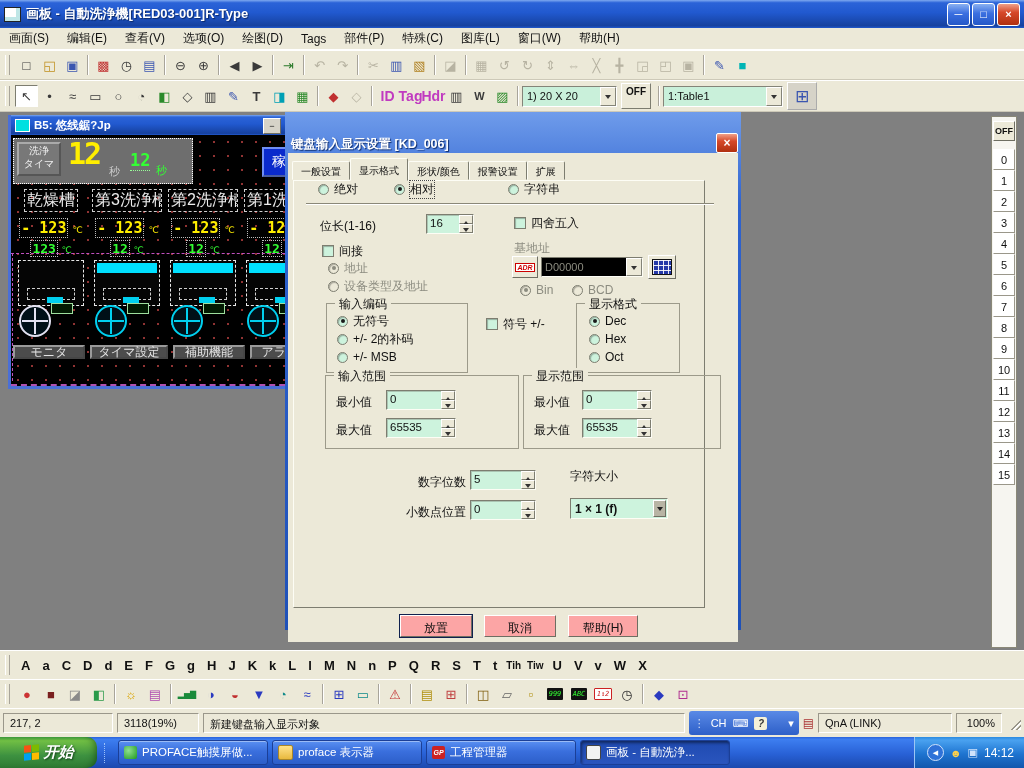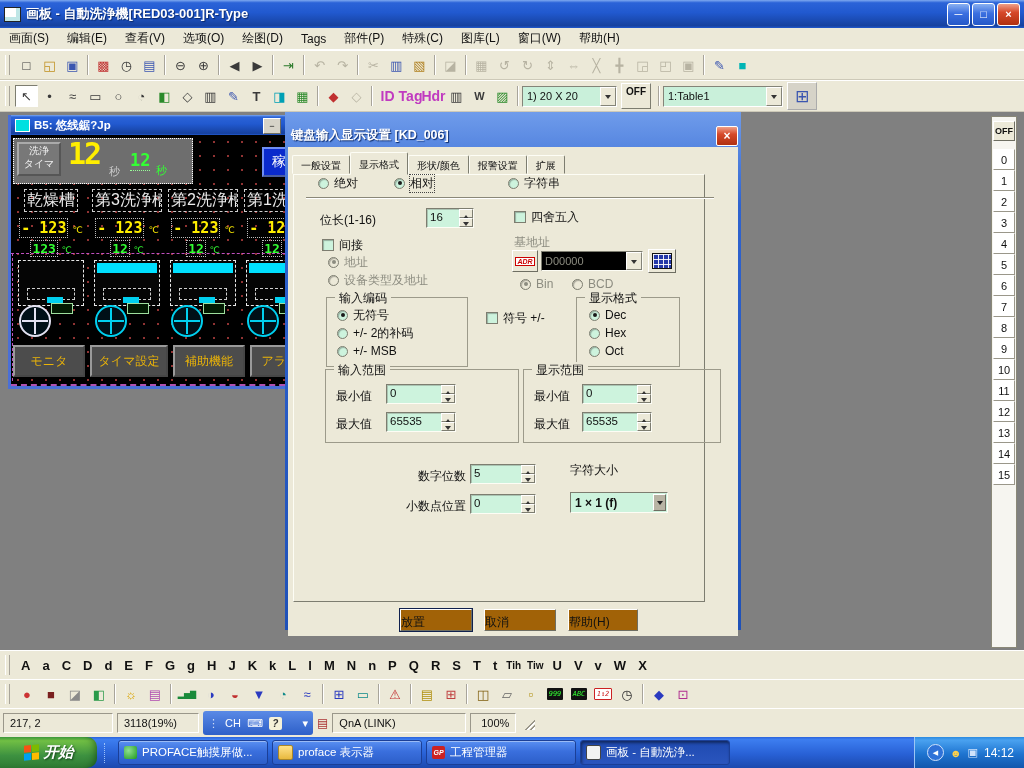--- a/index.html
+++ b/index.html
@@ -69,26 +69,26 @@
   .vessel::after{content:"";position:absolute;left:8px;right:8px;bottom:5px;height:10px;border:1px dashed #cfcfcf}
   .mline{position:absolute;left:0;right:0;top:118px;border-top:1px dashed #c050c0}
   .mvert{position:absolute;left:1px;top:118px;height:128px;border-left:1px dashed #c050c0}
   .pump{position:absolute;top:170px;width:28px;height:28px;border:2px solid #00d0f0;border-radius:50%;background:#001018}
   .pump::before{content:"";position:absolute;left:50%;top:1px;bottom:1px;width:2px;background:#00d0f0;margin-left:-1px}
   .pump::after{content:"";position:absolute;top:50%;left:1px;right:1px;height:2px;background:#00d0f0;margin-top:-1px}
   .pump.white{border-color:#e2e2f2}.pump.white::before,.pump.white::after{background:#e2e2f2}
   .pbox{position:absolute;top:168px;width:20px;height:9px;border:1px solid #9fdf9f;background:#021a02}
   .pipe{position:absolute;top:162px;width:16px;height:6px;background:#00d0f0}
   .hrow{position:absolute;left:2px;top:210px;display:flex;gap:5px;width:310px}
-  .hbtn{height:32px;background:#4c4c4c;border:2px outset #9a9a9a;color:#eab308;font-size:12px;display:flex;
+  .hbtn{height:14px;background:#4c4c4c;border:2px outset #9a9a9a;color:#e5e5e5;font-size:12px;display:flex;
         align-items:center;justify-content:center;flex:none;box-sizing:border-box}
   
   #dlg{left:285px;top:112px;width:456px;height:518px;padding:0 3px 3px;box-sizing:border-box;
        background:linear-gradient(180deg,#6f9ceb,#2f63cf 18%,#1f51b8)}
-  .dtitle{height:23px;padding-top:12px;display:flex;align-items:center;color:#fff;font-weight:bold;font-size:12.5px}
+  .dtitle{height:23px;padding-top:18px;display:flex;align-items:flex-end;color:#fff;font-weight:bold;font-size:12.5px}
   .dtitle u{text-decoration:none;padding-left:3px;text-shadow:1px 1px 1px #0b2a6b}
   .dx{margin-left:auto;width:20px;height:18px;border:1px solid #fff;border-radius:2px;color:#fff;font-size:12px;
       font-weight:bold;display:flex;align-items:center;justify-content:center;background:linear-gradient(#f0a088,#d6492a 40%,#b03010)}
   .dbody{position:relative;height:489px;background:#ece9d8}
   .tabs{position:absolute;left:4px;top:4px;height:23px;display:flex;align-items:flex-end;z-index:2}
   .tab{height:19px;padding:3px 8px 0;font-size:10px;background:#ece9d8;border:1px solid;white-space:nowrap;
        border-color:#fdfdf5 #7d7d70 #ece9d8 #fdfdf5;border-radius:2px 2px 0 0;box-sizing:border-box}
   .tab.act{height:23px;padding-top:5px;font-weight:normal;margin-bottom:-1px;border-bottom-color:#ece9d8}
   .pan{position:absolute;left:5px;top:27px;width:412px;height:428px;background:#ece9d8;box-sizing:border-box;
        border:1px solid;border-color:#fdfdf5 #7d7d70 #7d7d70 #fdfdf5}
@@ -123,22 +123,22 @@
   .adrico{font-size:7px;font-weight:bold;color:#c00;border:1px solid #c00;padding:0 1px;background:#fff}
   .calcico{width:18px;height:14px;background:#2438a8;border:1px solid #111;
            background-image:linear-gradient(rgba(255,255,255,.9) 1px,transparent 1px),
                             linear-gradient(90deg,rgba(255,255,255,.9) 1px,transparent 1px);background-size:5px 5px}
   .csdd{position:absolute;height:21px;background:#cdf3dd;border:1px solid;border-color:#7d7d70 #fdfdf5 #fdfdf5 #7d7d70;
         display:flex;align-items:center;box-sizing:border-box}
   .csdd b{flex:1;font-size:12px;font-weight:bold;padding-left:4px;white-space:nowrap}
   .csbtn{width:13px;height:17px;margin-right:1px;background:#b8b4a4;border:1px solid;border-color:#fff #6e6e62 #6e6e62 #fff;
          display:flex;align-items:center;justify-content:center;flex:none;box-sizing:border-box}
   .csbtn::after{content:"";border:3px solid transparent;border-top:4px solid #222;margin-top:4px}
-  .dbtn{position:absolute;height:22px;background:#a16207;border:1px solid;border-color:#fff #6e6e62 #6e6e62 #fff;
-        font-size:12px;padding-top:4px;box-sizing:border-box}
+  .dbtn{position:absolute;height:22px;background:#fca5a5;border:1px solid;border-color:#fff #6e6e62 #6e6e62 #fff;
+        text-align:center;font-size:12px;padding-top:4px;box-sizing:border-box}
   .dbtn.def{box-shadow:0 0 0 1px #10214e}
   
   #strip{left:991px;top:116px;width:26px;height:532px;background:#f6f5f0;border:1px solid #8a8878;box-sizing:border-box}
   #strip .off{margin:4px 1px 8px;height:18px;background:#ece9d8;border:1px solid;border-color:#fff #6e6e62 #6e6e62 #fff;
               font-size:9px;font-weight:bold;display:flex;align-items:center;justify-content:center}
   #strip .num{margin:0 1px;height:21px;border:1px solid;border-color:#fff #9a978a #9a978a #fff;font-size:11px;
               display:flex;align-items:center;justify-content:center;background:#fff;box-sizing:border-box}
   
   #tagbar{left:0;top:650px;width:1024px;height:29px;background:#ece9d8;border-top:1px solid #fff;display:flex;
           align-items:center;box-sizing:border-box}
@@ -637,20 +637,21 @@
       </span>
     <span class="pi" style="color:#333">◷</span>
     <span class="sep"></span>
     <span class="pi" style="color:#2a3ac0">◆</span>
     <span class="pi" style="color:#b03090">⊡</span>
   </div>
 
   <div id="status" class="abs">
     <span class="sp" style="width:110px">217, 2</span>
     <span class="sp" style="width:82px">3118(19%)</span>
+    <span class="sp" style="flex:1">新建键盘输入显示对象</span>
     <span class="langbar">
       <i class="trayico" style="opacity:.75">⋮</i>
       <u style="text-decoration:none;font-size:11px">CH</u>
       <i class="trayico">⌨</i>
       <i class="lhelp">?</i>
       <i class="trayico" style="margin-left:auto">▾</i>
     </span>
     <i style="color:#a33;font-size:12px">▤</i>
     <span class="sp" style="width:134px">QnA (LINK)</span>
     <span class="sp" style="width:46px;text-align:right">100%</span>

